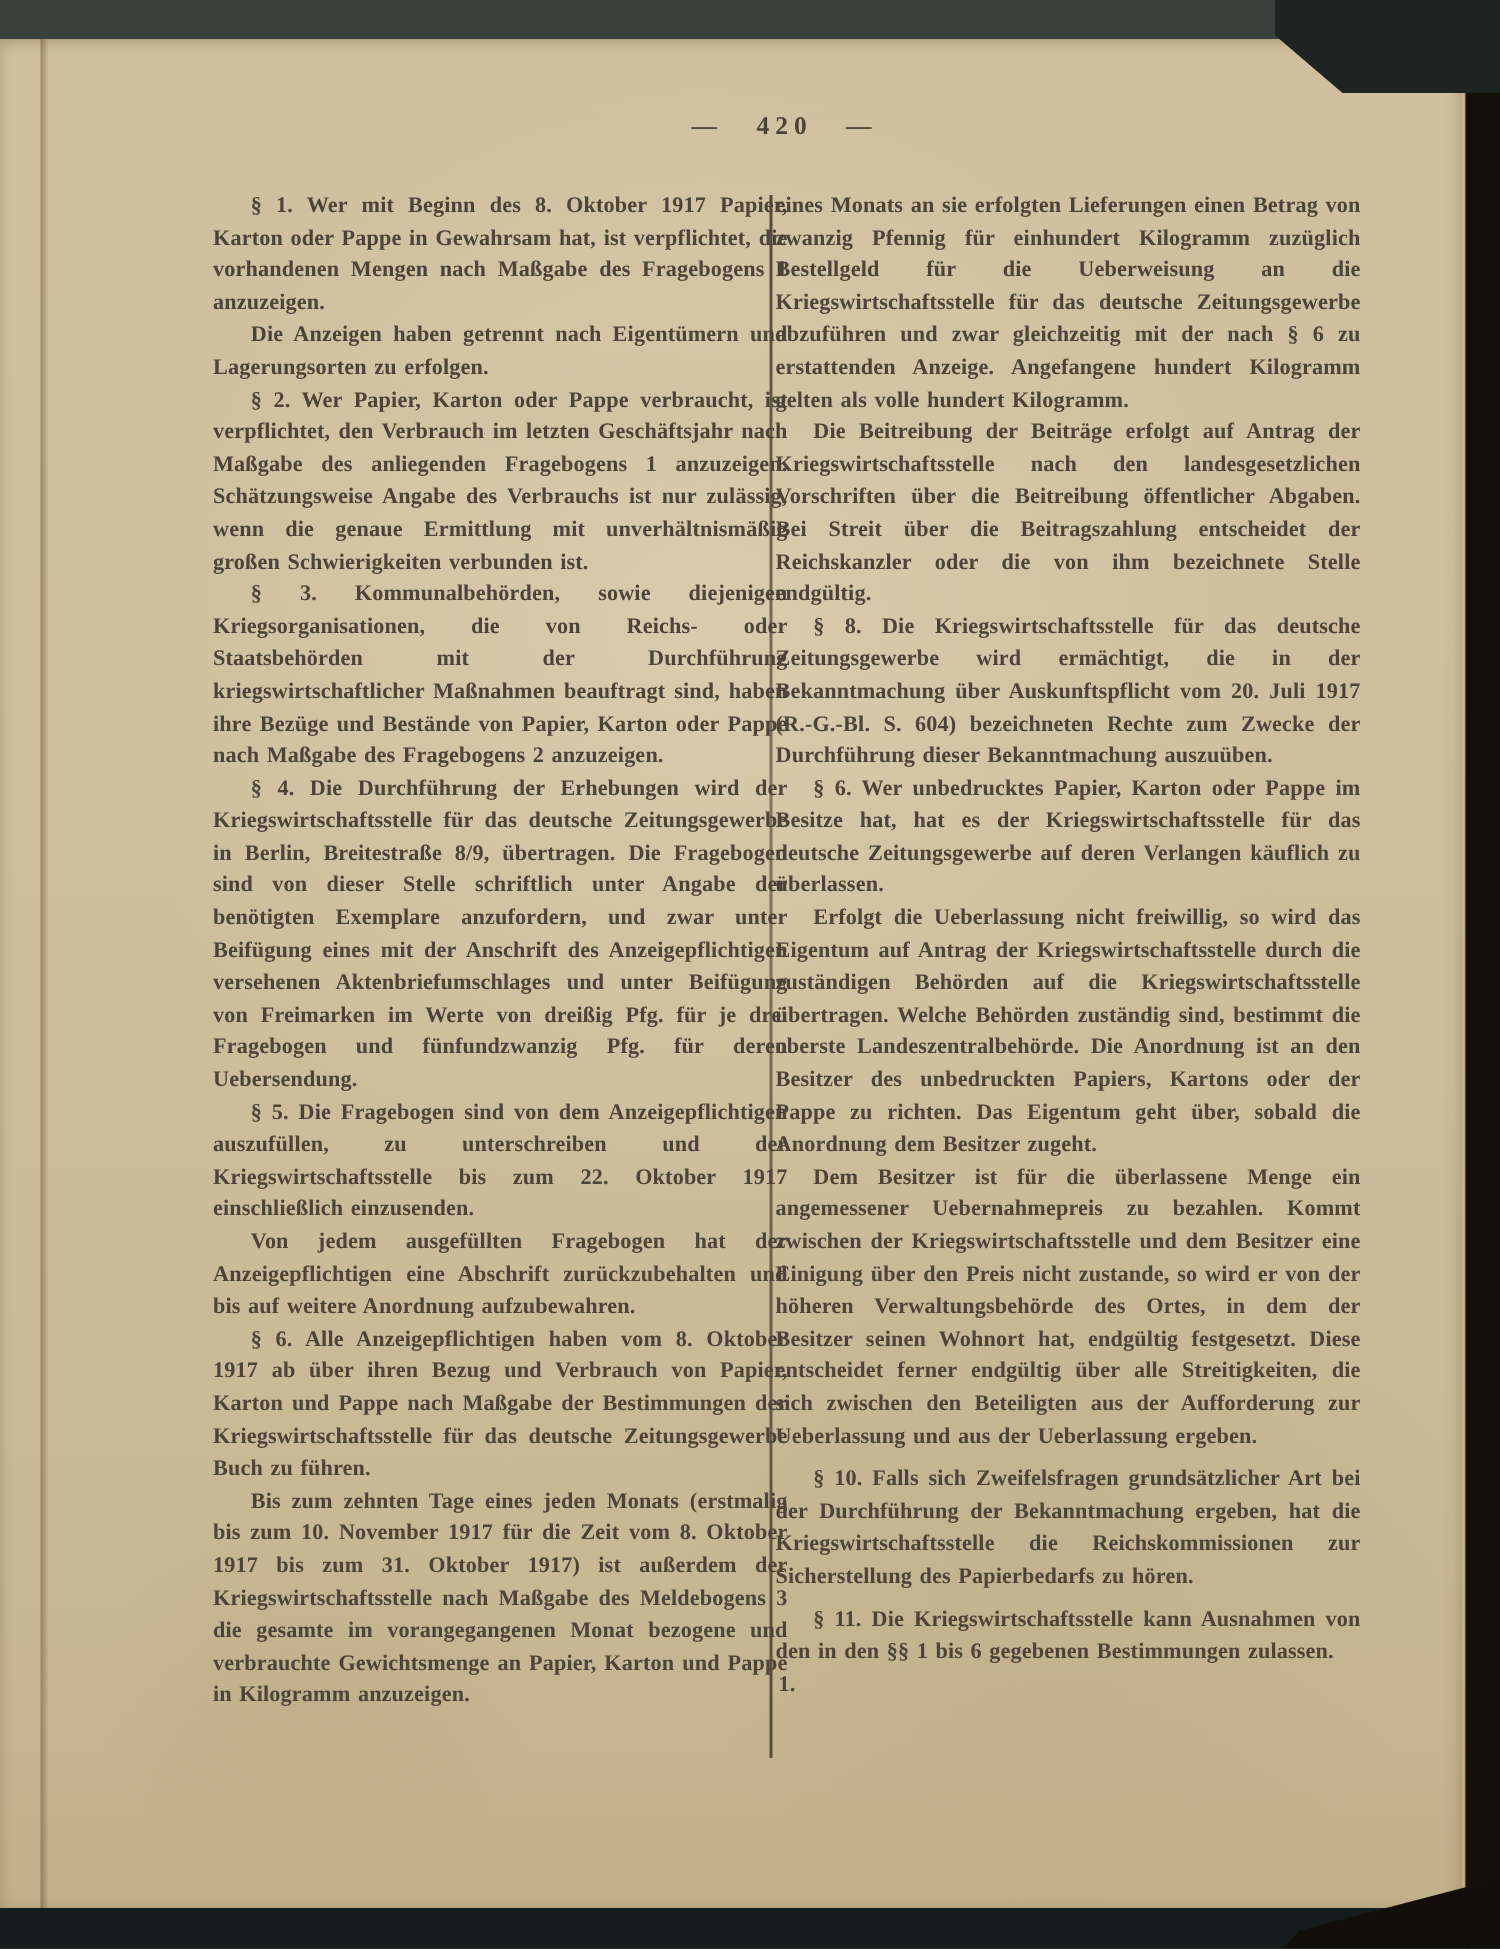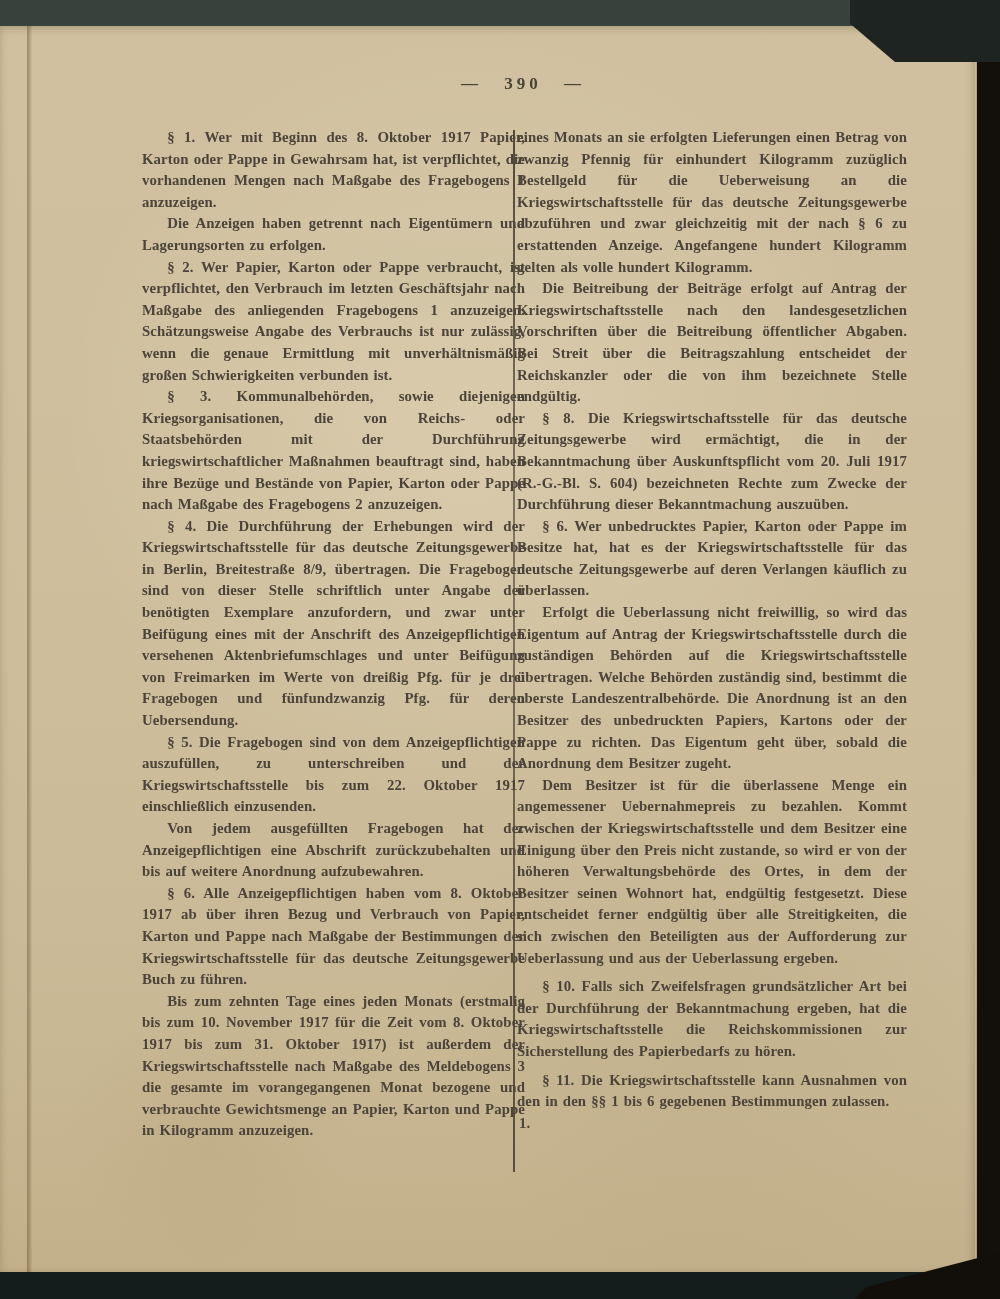--- a/index.html
+++ b/index.html
@@ -79,21 +79,21 @@
 </head>
 <body>
 
 <div class="paper">
   <div class="gutter"></div>
   <div class="gutter-crease"></div>
   <div class="paper-edge-right"></div>
   <div class="stain1"></div>
   <div class="stain2"></div>
 
-  <div class="pagenum">—  390  —</div>
+  <div class="pagenum">—  420  —</div>
 
   <div class="divider"></div>
 
   <div class="col col-left">
     <p>§ 1. Wer mit Beginn des 8. Oktober 1917 Papier, Karton oder Pappe in Gewahrsam hat, ist verpflichtet, die vorhandenen Mengen nach Maßgabe des Fragebogens 1 anzuzeigen.</p>
     <p>Die Anzeigen haben getrennt nach Eigentümern und Lagerungsorten zu erfolgen.</p>
     <p>§ 2. Wer Papier, Karton oder Pappe verbraucht, ist verpflichtet, den Verbrauch im letzten Geschäftsjahr nach Maßgabe des anliegenden Fragebogens 1 anzuzeigen. Schätzungsweise Angabe des Verbrauchs ist nur zulässig, wenn die genaue Ermittlung mit unverhältnismäßig großen Schwierigkeiten verbunden ist.</p>
     <p>§ 3. Kommunalbehörden, sowie diejenigen Kriegsorganisationen, die von Reichs- oder Staatsbehörden mit der Durchführung kriegswirtschaftlicher Maßnahmen beauftragt sind, haben ihre Bezüge und Bestände von Papier, Karton oder Pappe nach Maßgabe des Fragebogens 2 anzuzeigen.</p>
     <p>§ 4. Die Durchführung der Erhebungen wird der Kriegswirtschaftsstelle für das deutsche Zeitungsgewerbe in Berlin, Breitestraße 8/9, übertragen. Die Fragebogen sind von dieser Stelle schriftlich unter Angabe der benötigten Exemplare anzufordern, und zwar unter Beifügung eines mit der Anschrift des Anzeigepflichtigen versehenen Aktenbriefumschlages und unter Beifügung von Freimarken im Werte von dreißig Pfg. für je drei Fragebogen und fünfundzwanzig Pfg. für deren Uebersendung.</p>
     <p>§ 5. Die Fragebogen sind von dem Anzeigepflichtigen auszufüllen, zu unterschreiben und der Kriegswirtschaftsstelle bis zum 22. Oktober 1917 einschließlich einzusenden.</p>

